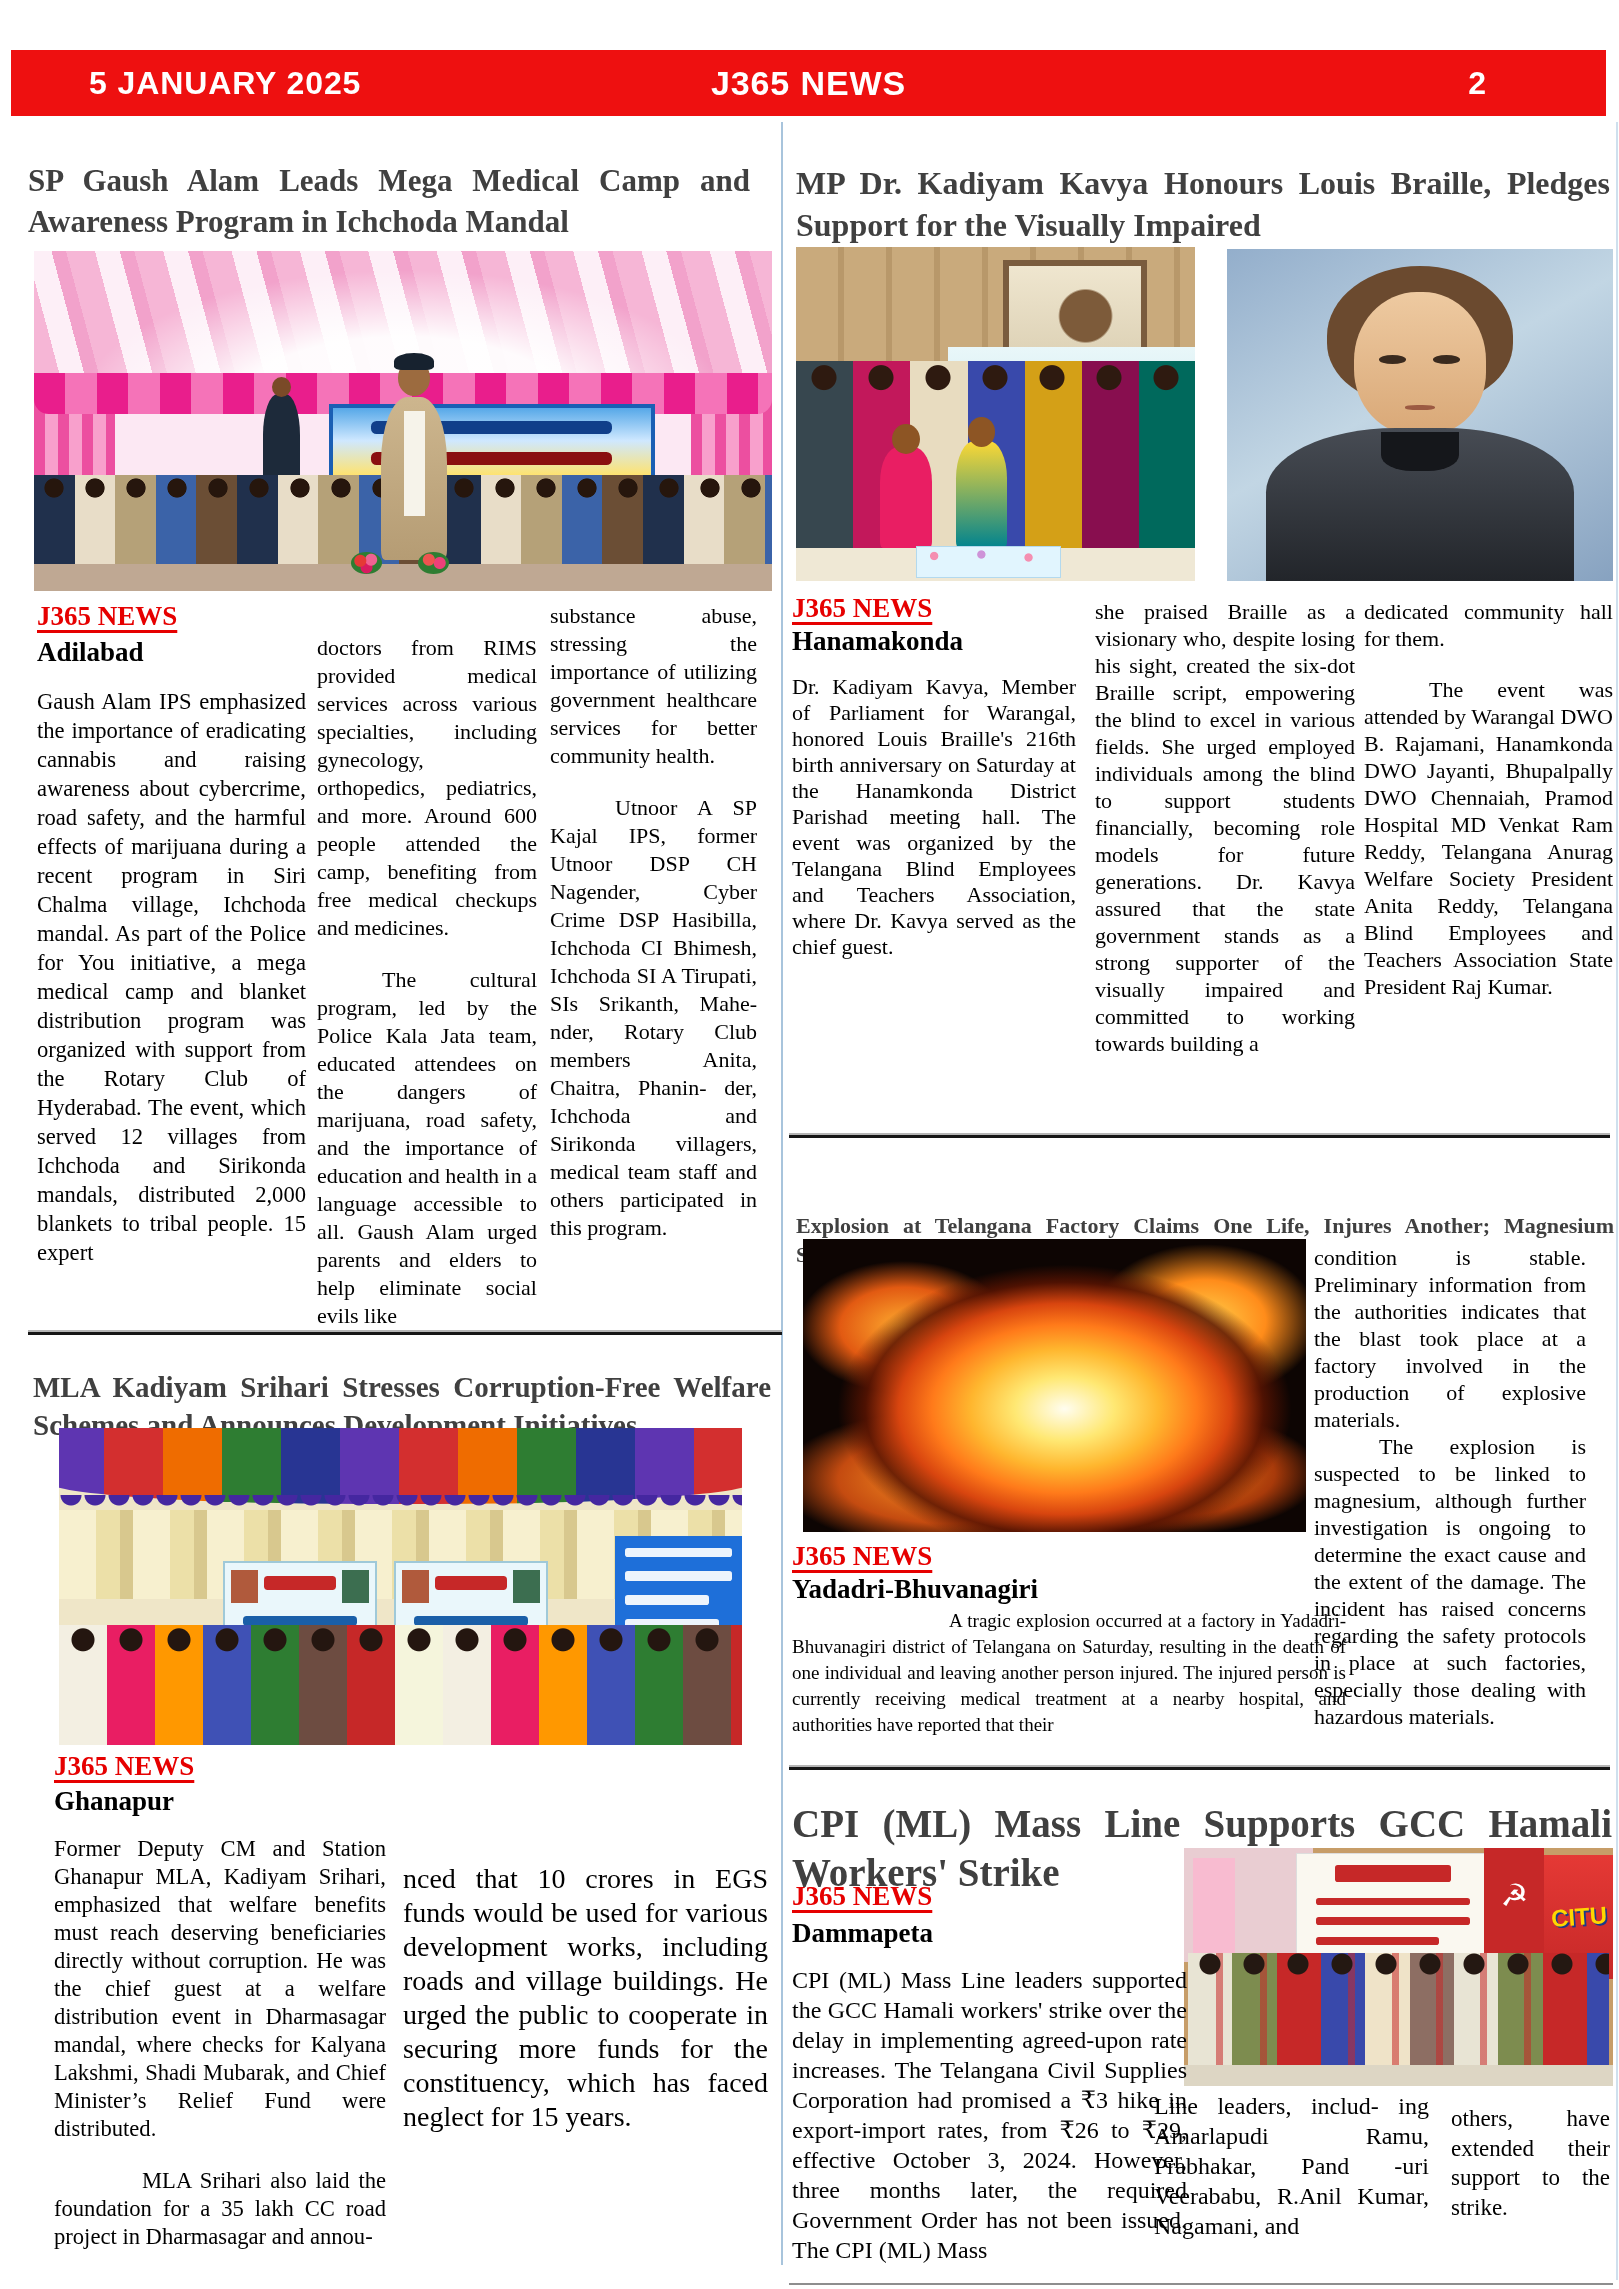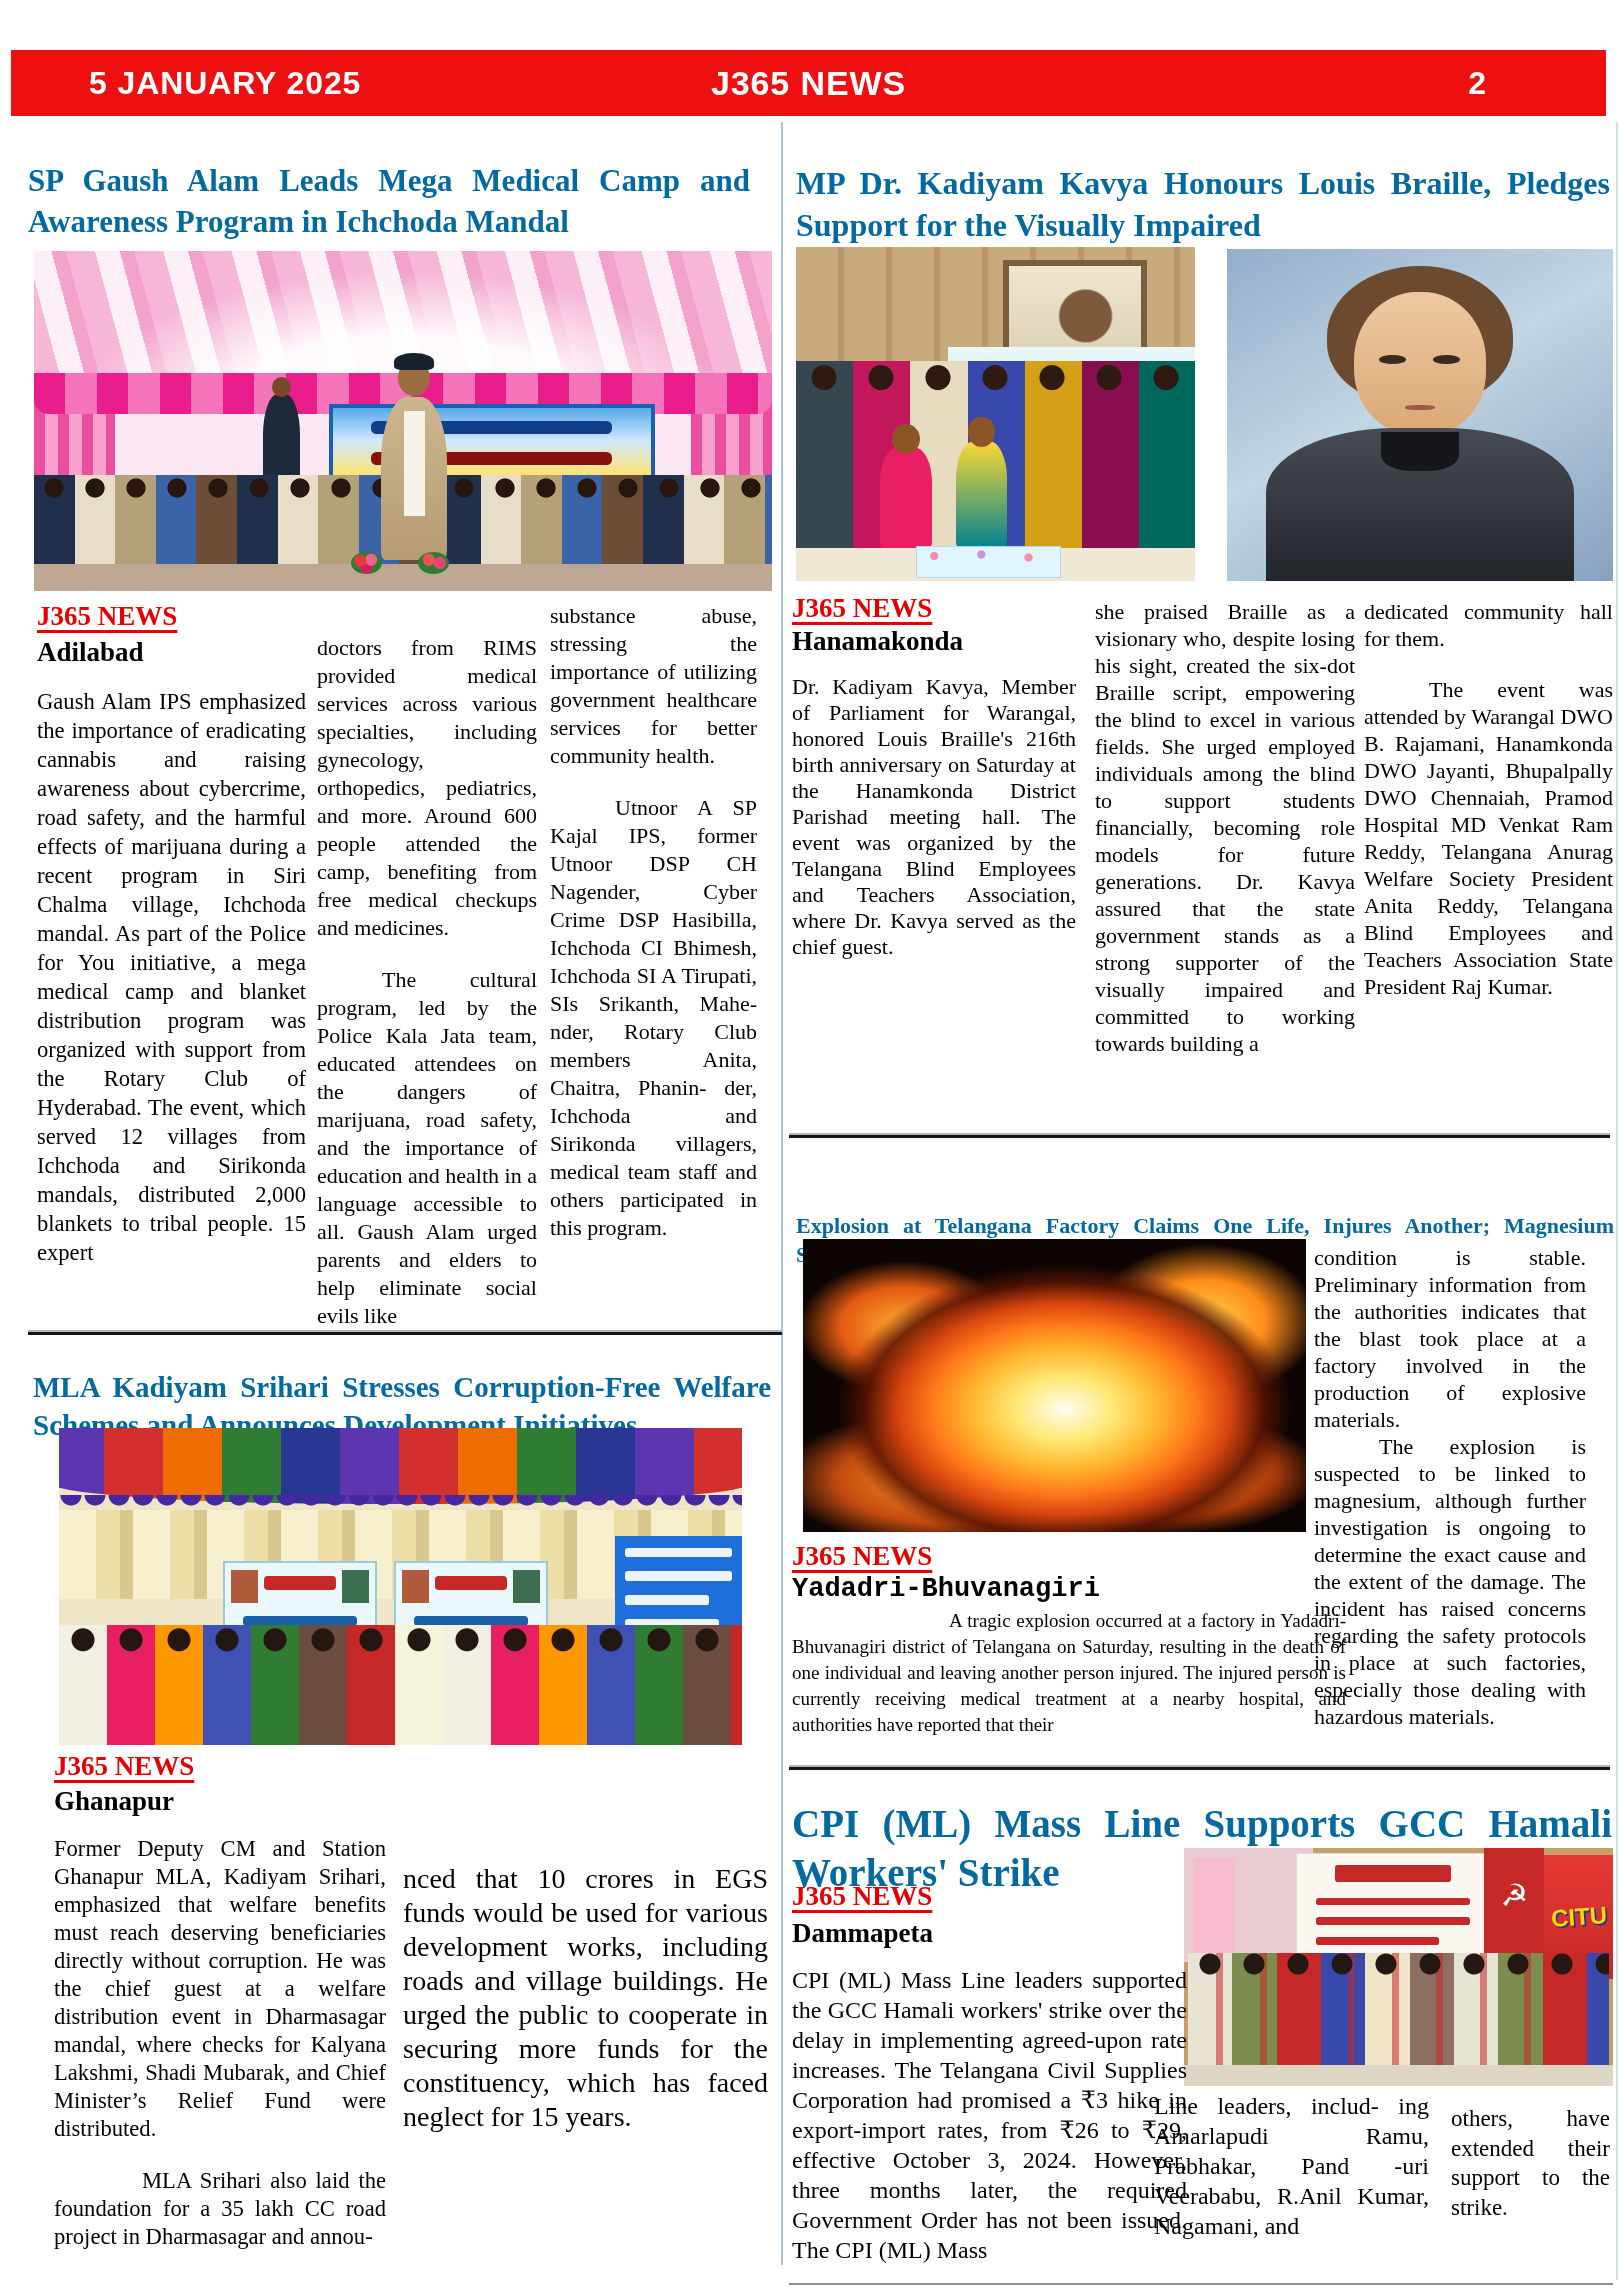--- a/index.html
+++ b/index.html
@@ -17,21 +17,21 @@
   
   .vdivider{position:absolute;left:781px;top:122px;width:1.8px;height:2143px;background:#a8c4dc;}
   .redge{position:absolute;left:1616px;top:122px;width:1.8px;height:2158px;background:#cfe0ee;}
   .hrule{position:absolute;height:4.6px;background:linear-gradient(180deg,#b5b5b5 0 1.8px,#161616 1.8px);}
   #hr-left{left:28px;top:1330px;width:754px;}
   #hr-r1{left:789px;top:1133px;width:821px;}
   #hr-r2{left:789px;top:1765px;width:821px;}
   .bottomline{position:absolute;left:789px;top:2283px;width:824px;height:1.8px;background:#8e8e8e;}
 
   
-  .headline{position:absolute;font-weight:bold;text-align:justify;line-height:1.32;color:#0369a1;}
+  .headline{position:absolute;font-weight:bold;text-align:justify;line-height:1.32;color:#404040;}
   #a1-headline{left:28px;top:135px;width:722px;font-size:31px;}
   #a2-headline{left:796px;top:135px;width:814px;font-size:32px;}
   #mla-headline{left:33px;top:1344px;width:738px;font-size:29px;}
   #ex-headline{left:796px;top:1193px;width:818px;font-size:22px;}
   #cpi-headline{left:792px;top:1768px;width:820px;font-size:39px;line-height:1.25;}
 
   
   .col{position:absolute;text-align:justify;}
   .col p{margin:0 0 24px 0;}
   .label{font-family:"Liberation Serif",serif;font-weight:bold;color:#e60000;font-size:27px;
@@ -46,21 +46,21 @@
   #a1c2{left:317px;top:602px;width:220px;font-size:22px;line-height:28px;margin-top:32px;}
   #a1c3{left:550px;top:602px;width:207px;font-size:22px;line-height:28px;}
 
   #a2c1{left:792px;top:595px;width:284px;font-size:22px;line-height:26px;}
   #a2c2{left:1095px;top:598px;width:260px;font-size:22px;line-height:27px;}
   #a2c3{left:1364px;top:598px;width:249px;font-size:22px;line-height:27px;}
 
   #ex-right{left:1314px;top:1244px;width:272px;font-size:22px;line-height:27px;}
   #ex-right p{margin:0;}
   #ex-below{left:792px;top:1543px;width:554px;font-size:19px;line-height:26px;}
-  #ex-below .dateline{margin-bottom:5.5px;font-family:Liberation Mono, monospace;}
+  #ex-below .dateline{margin-bottom:5.5px;}
 
   #mla-c1{left:54px;top:1752px;width:332px;font-size:22.6px;line-height:28px;}
   #mla-c2{left:403px;top:1862px;width:365px;font-size:28px;line-height:34px;}
 
   #cpi-c1{left:792px;top:1881px;width:395px;font-size:24px;line-height:30px;}
   #cpi-c1 .dateline{margin-bottom:16.6px;}
   #cpi-c2{left:1154px;top:2091px;width:275px;font-size:24px;line-height:30px;}
   #cpi-c3{left:1451px;top:2104px;width:159px;font-size:23px;line-height:29.5px;}
 
   

